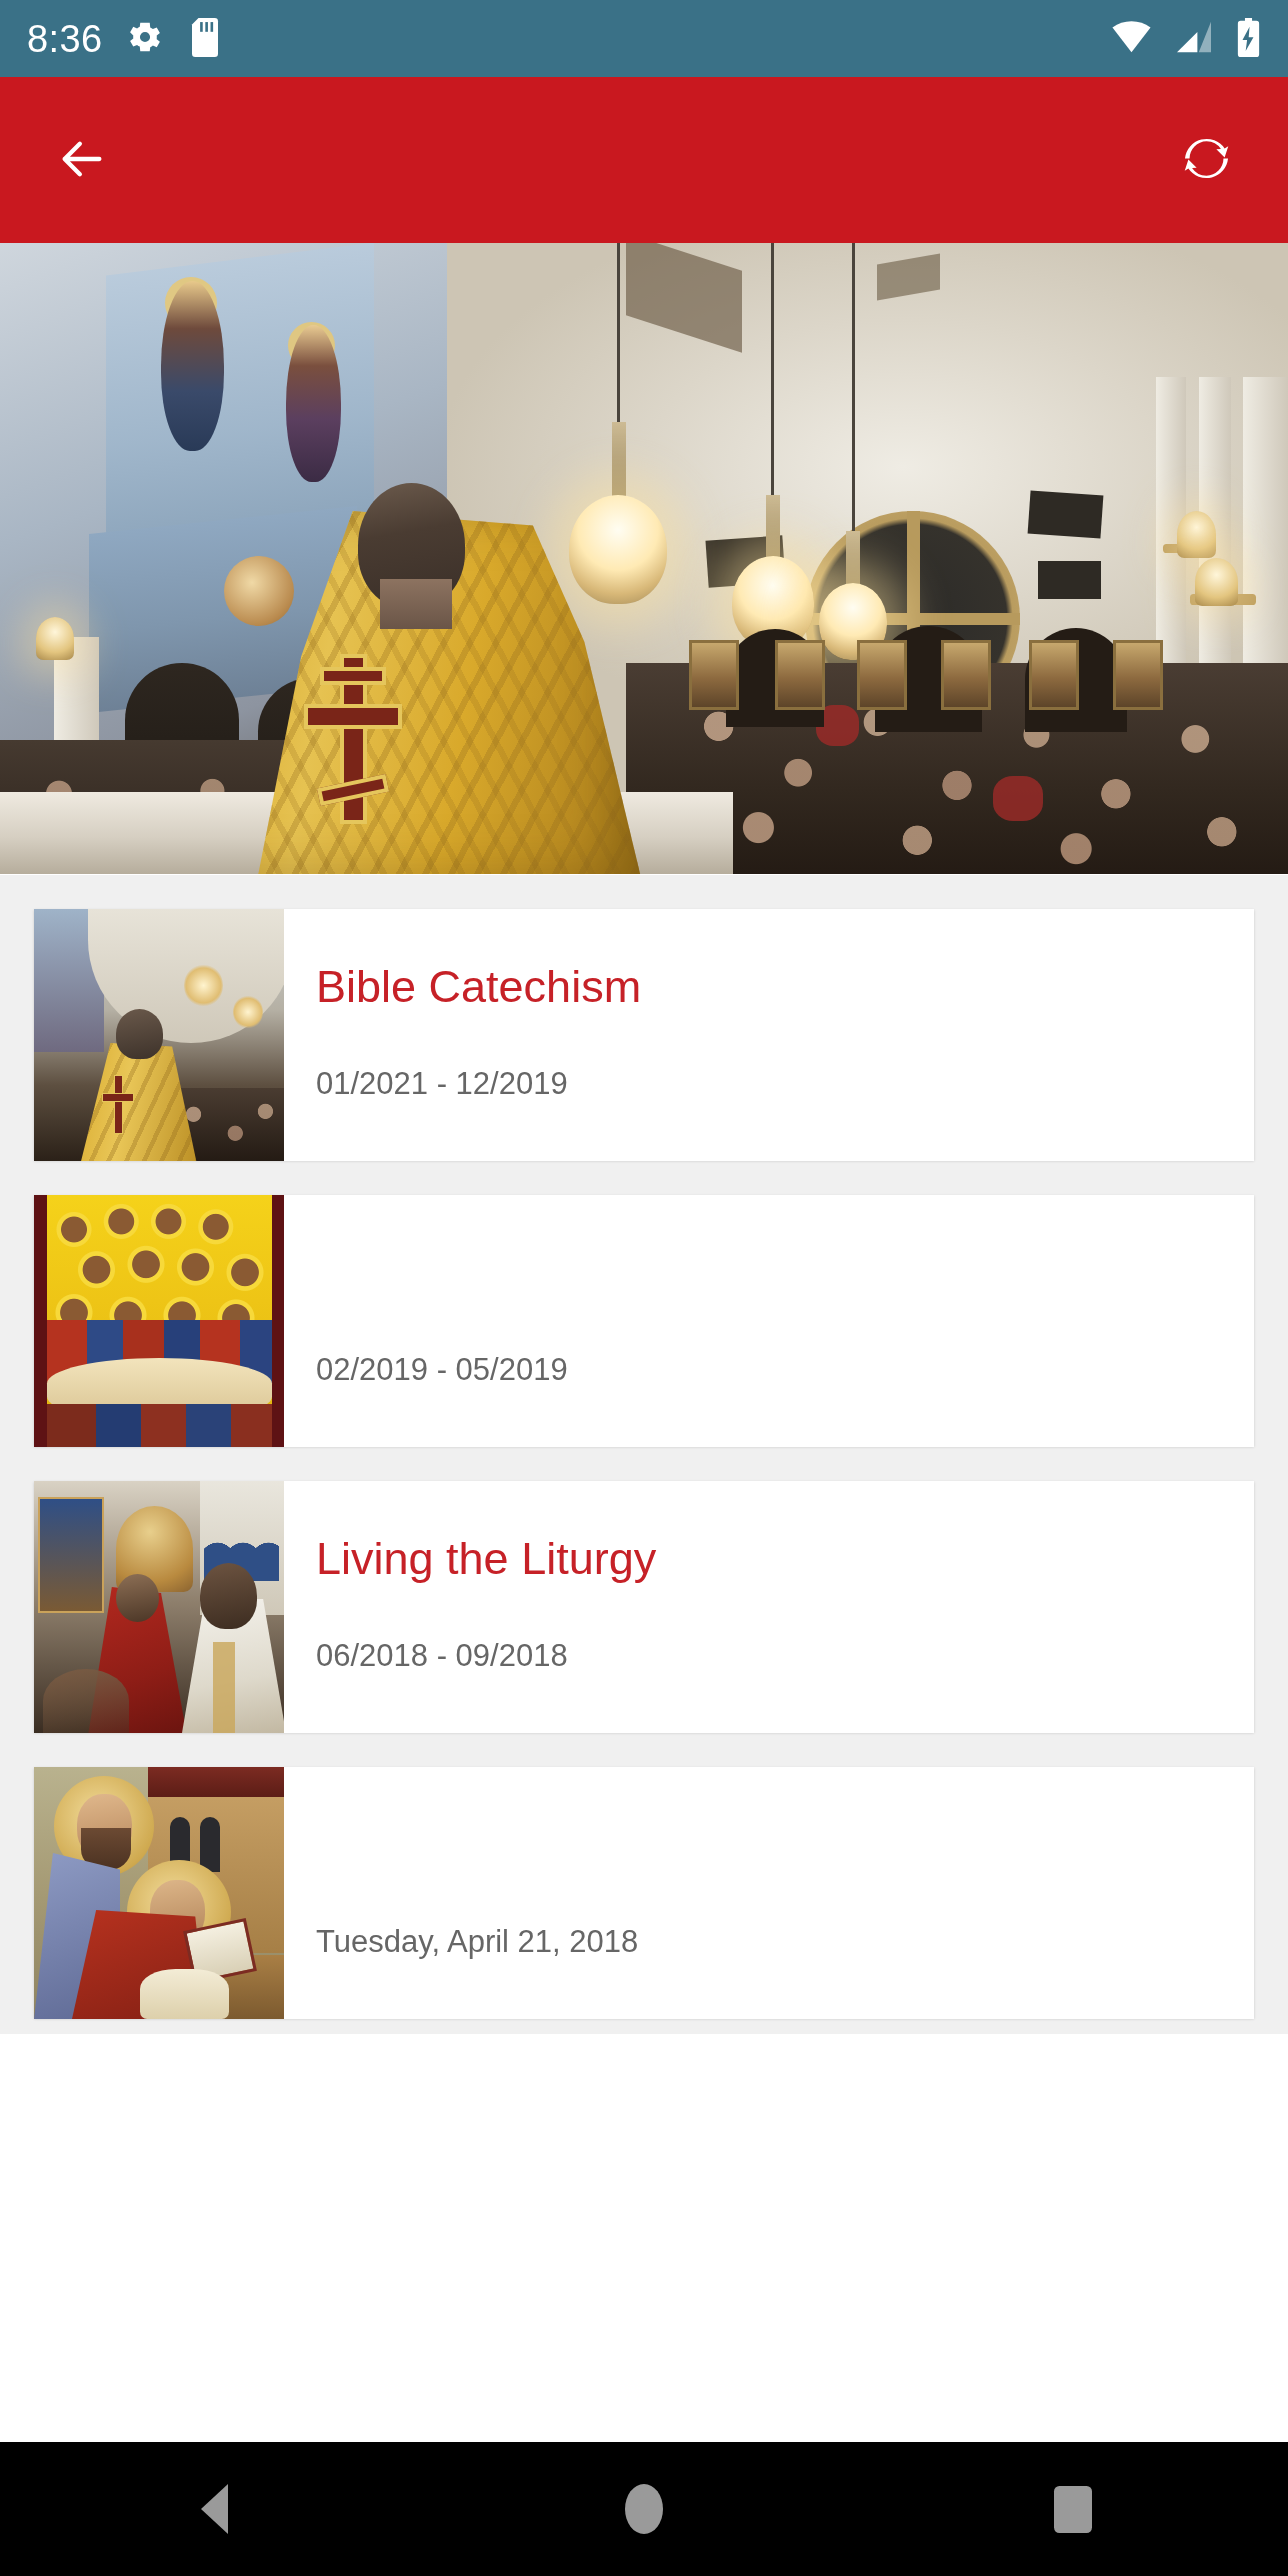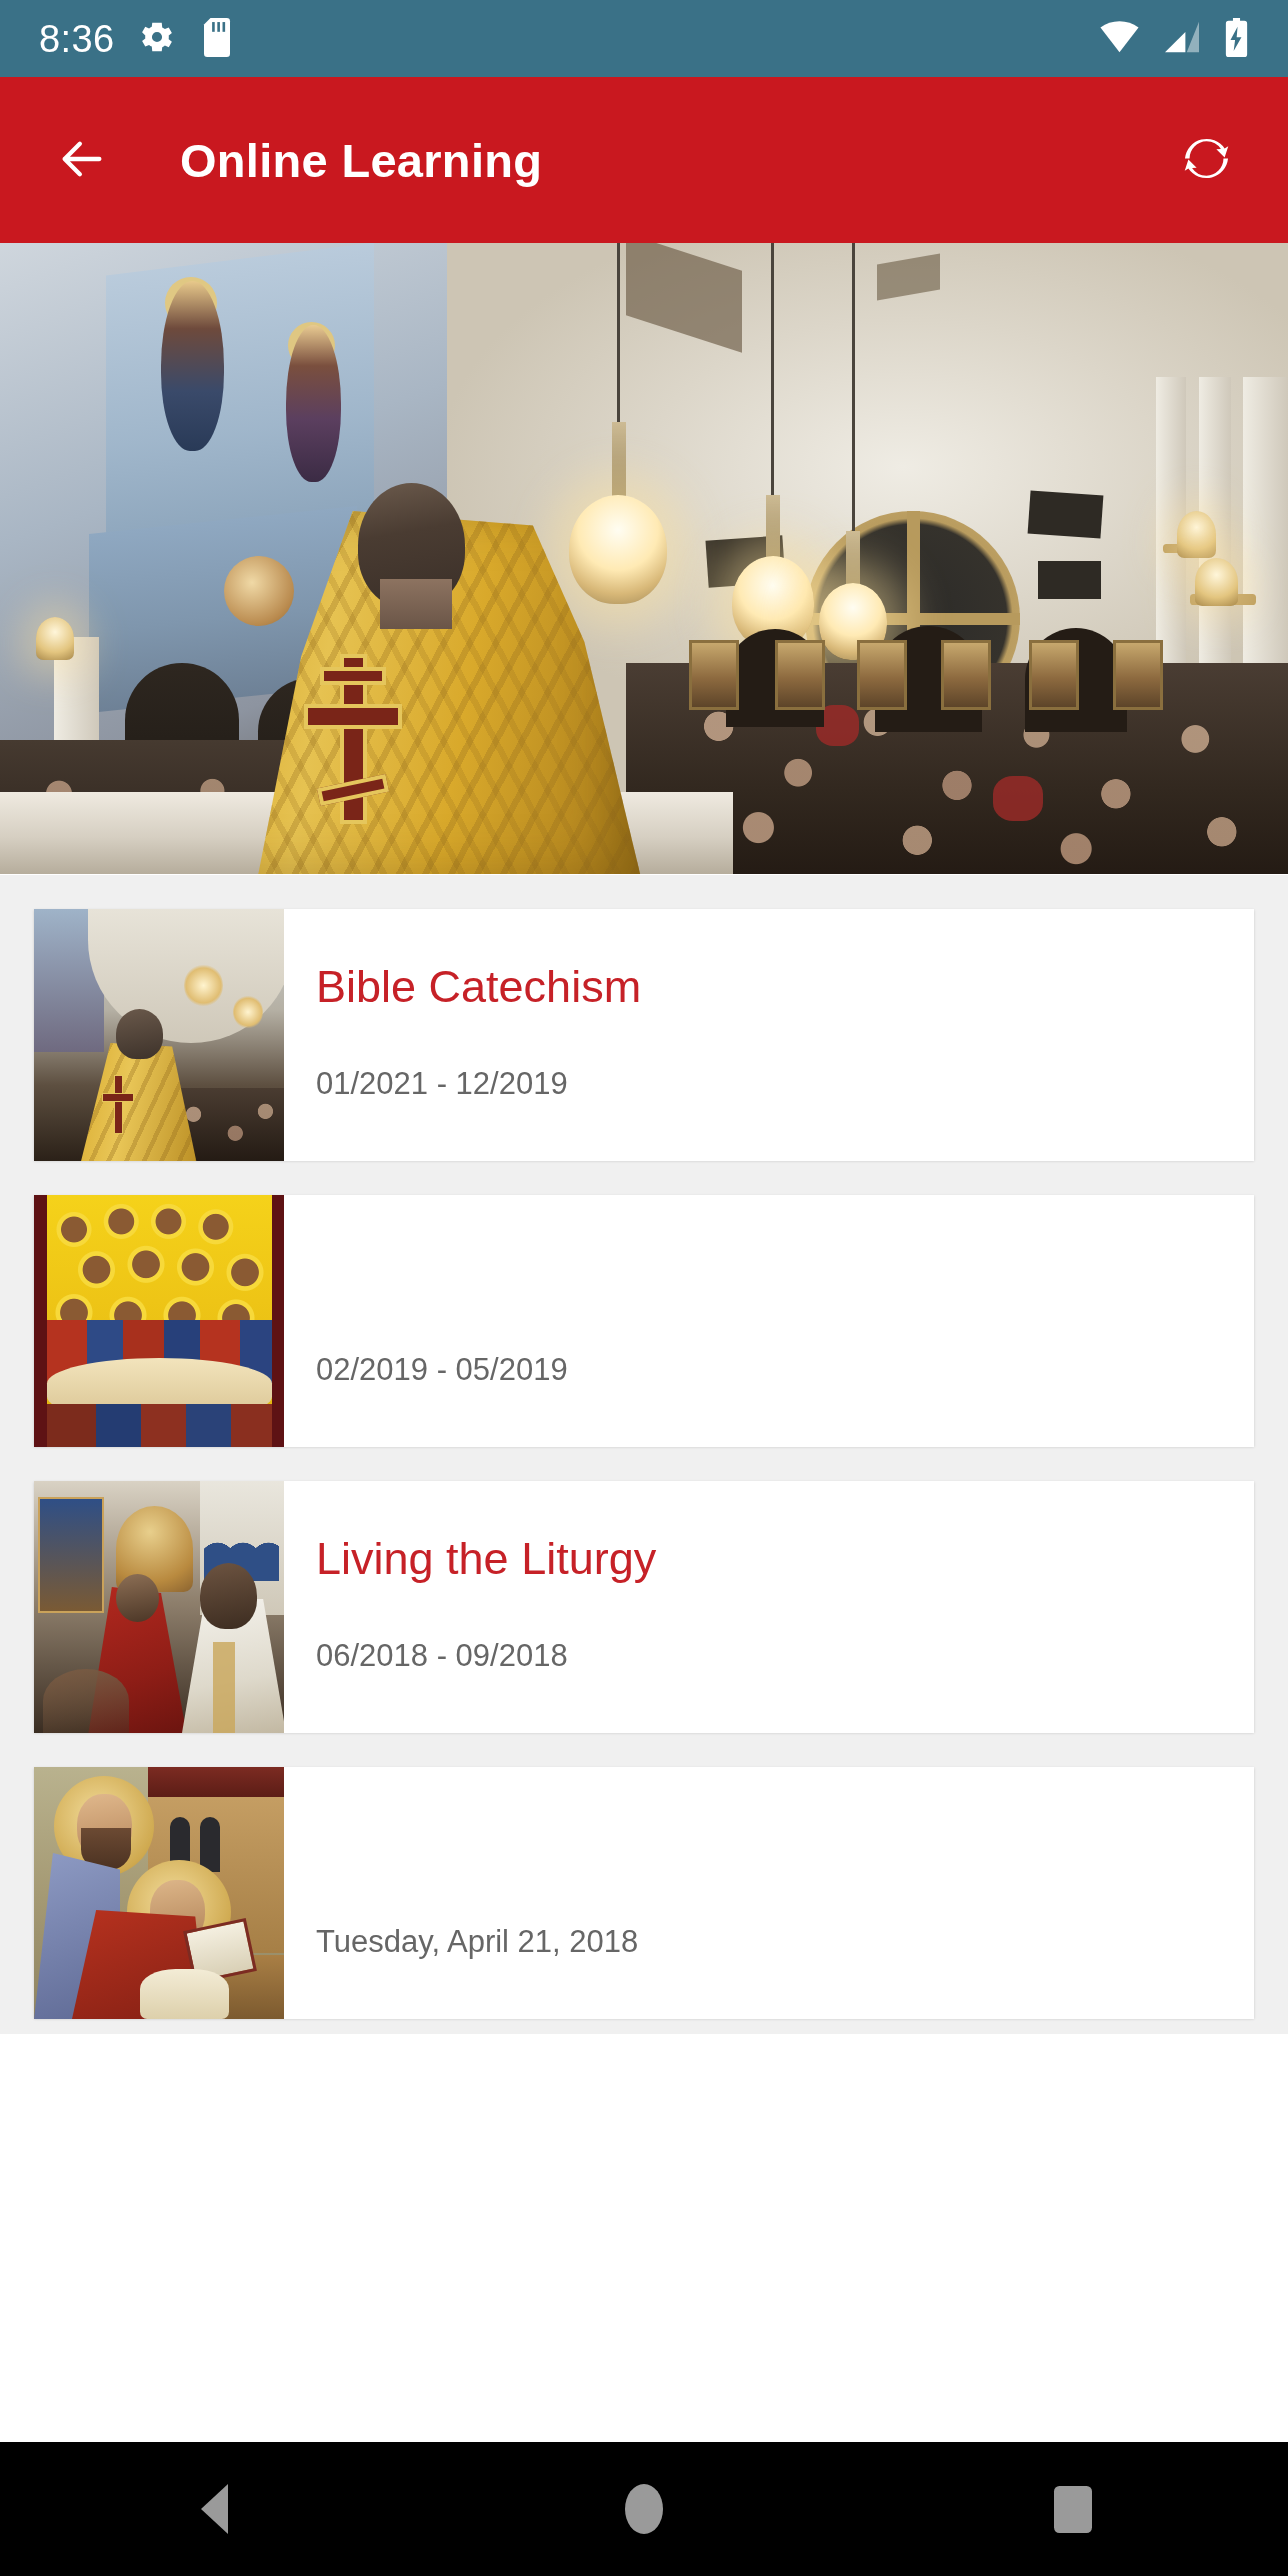--- a/index.html
+++ b/index.html
@@ -7,21 +7,21 @@
     width:1288px;height:2576px;overflow:hidden;
     font-family:"Liberation Sans","DejaVu Sans",sans-serif;
     -webkit-font-smoothing:antialiased;
   }
   .screen{position:relative;width:1288px;height:2576px;background:#ffffff;}
 
   
   .statusbar{
     position:absolute;top:0;left:0;width:1288px;height:77px;
     background:#3a7187;display:flex;align-items:center;
-    padding:0 39px;box-sizing:border-box;
+    padding:0 27px;box-sizing:border-box;
   }
   .sb-left{display:flex;align-items:center;gap:23px;}
   .sb-time{color:#ffffff;font-size:38px;letter-spacing:0.4px;line-height:1;}
   .sb-right{margin-left:auto;display:flex;align-items:center;gap:23px;}
   .sb-icon{display:block;}
 
   
   .appbar{
     position:absolute;top:77px;left:0;width:1288px;height:166px;
     background:#c9181f;display:flex;align-items:center;
@@ -348,21 +348,20 @@
   </div>
 
   <div class="appbar">
     <div class="iconbtn">
       <span>
         <svg width="52" height="52" viewBox="0 0 24 24" aria-hidden="true">
           <path fill="none" stroke="#ffffff" stroke-width="2" stroke-linecap="round" stroke-linejoin="round" d="M20 12H4m0 0 7-7m-7 7 7 7"></path>
         </svg>
       </span>
     </div>
-    <div class="appbar-title">Online Learning</div>
     <div class="appbar-action">
       <div class="iconbtn">
         <span>
           <svg width="55" height="55" viewBox="0 0 24 24" aria-hidden="true">
             <path fill="#ffffff" d="M12 4.5a7.5 7.5 0 0 1 6.3 3.4l-2 .1 3.6 3.6 1.6-4.9-1.6.9A9.5 9.5 0 0 0 2.6 12h2a7.5 7.5 0 0 1 7.4-7.5Z"></path>
             <path fill="#ffffff" d="M12 19.5a7.5 7.5 0 0 1-6.3-3.4l2-.1-3.6-3.6-1.6 4.9 1.6-.9A9.5 9.5 0 0 0 21.4 12h-2a7.5 7.5 0 0 1-7.4 7.5Z"></path>
           </svg>
         </span>
       </div>
     </div>

